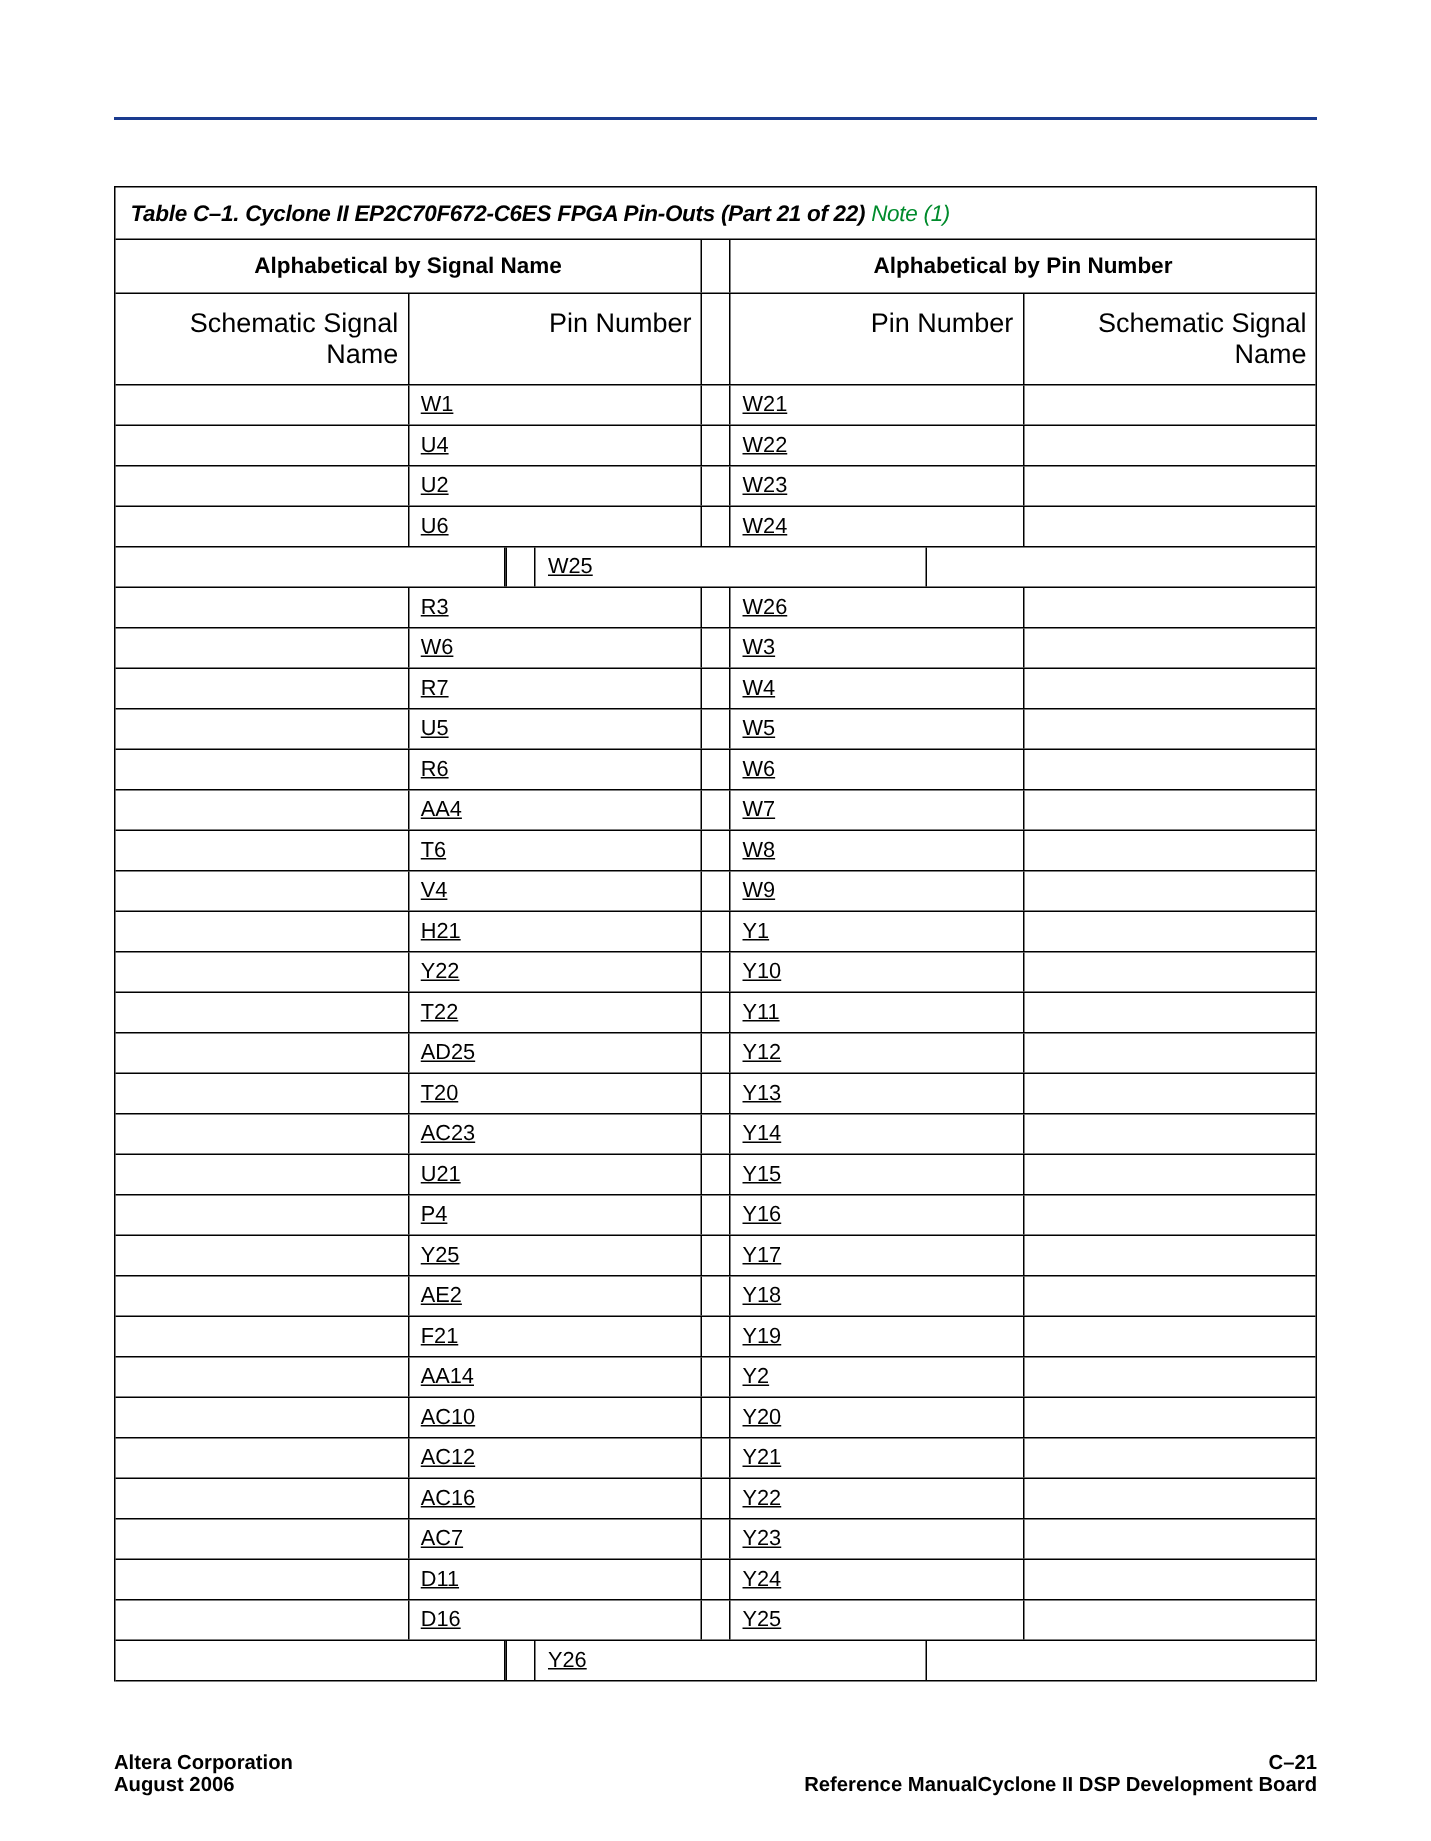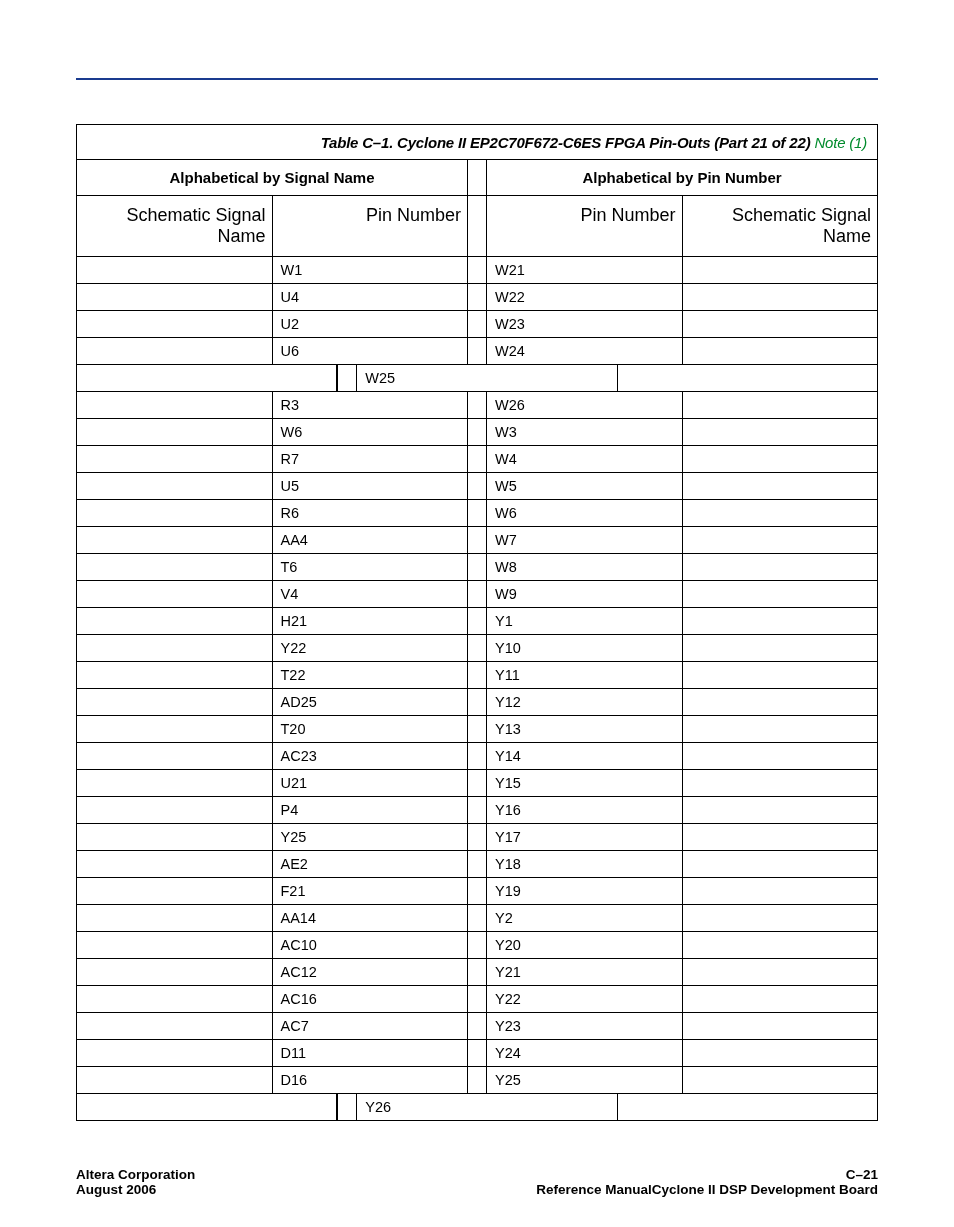--- a/index.html
+++ b/index.html
@@ -1,32 +1,32 @@
 <!DOCTYPE html>
 <html><head>
 <meta charset="utf-8">
 <style>
   * { box-sizing: border-box; margin: 0; padding: 0; }
   html, body { width: 954px; height: 1227px; background: #fff; font-family: Arial, Helvetica, sans-serif; }
   .page { width: 954px; height: 1227px; position: relative; padding: 78px 76px 0 76px; }
   .top-rule { border-top: 2px solid #1a3b8f; margin-bottom: 44px; }
   .table-wrap { border: 1.5px solid #000; border-bottom: none; }
-  .caption-row { border-bottom: 1.5px solid #000; padding: 9px 10px 7px 10px; text-align: right; }
+  .caption-row { border-bottom: 1.5px solid #000; padding: 9px 10px 7px 10px; }
   .caption-text { font-style: italic; font-weight: bold; font-size: 15px; font-family: "Arial Black", Arial, sans-serif; letter-spacing: -0.2px; }
   .caption-note { font-style: italic; font-weight: normal; color: #008b2c; font-family: Arial, sans-serif; }
   .header-row { display: flex; border-bottom: 1.5px solid #000; }
   .hdr-left, .hdr-right { flex: 1; display: flex; align-items: center; justify-content: center; padding: 9px 4px; font-weight: bold; font-size: 15px; }
   .hdr-gap { width: 20px; border-left: 1.5px solid #000; border-right: 1.5px solid #000; }
   .sub-row { display: flex; border-bottom: 1.5px solid #000; }
   .sub-cell { flex: 1; padding: 9px 6px; font-weight: normal; font-size: 18px; text-align: right; }
   .sub-sn-l { border-right: 1px solid #000; }
   .sub-pn-l { }
   .sub-pn-r { border-right: 1px solid #000; }
   .gap-cell { width: 20px; border-left: 1.5px solid #000; border-right: 1.5px solid #000; }
-  .data-row { display: flex; border-bottom: 1px solid #000; }
+  .data-row { display: flex; border-bottom: 1px solid #000; text-decoration: underline; }
   .cell { flex: 1; padding: 5px 8px 4px 8px; font-size: 14.5px; font-family: Arial, sans-serif; min-height: 26px; }
   .cell-sn-l { border-right: 1px solid #000; }
   .cell-pn-r { border-right: 1px solid #000; }
   .footer { position: absolute; left: 76px; right: 76px; bottom: 30px; display: flex; justify-content: space-between; align-items: flex-end; font-size: 13.5px; }
   .footer-left { text-align: left; }
   .footer-center { text-align: right; font-weight: bold; flex: 1; }
   .footer-right { text-align: right; }
   .footer .bold { font-weight: bold; }
 </style>
 </head>

